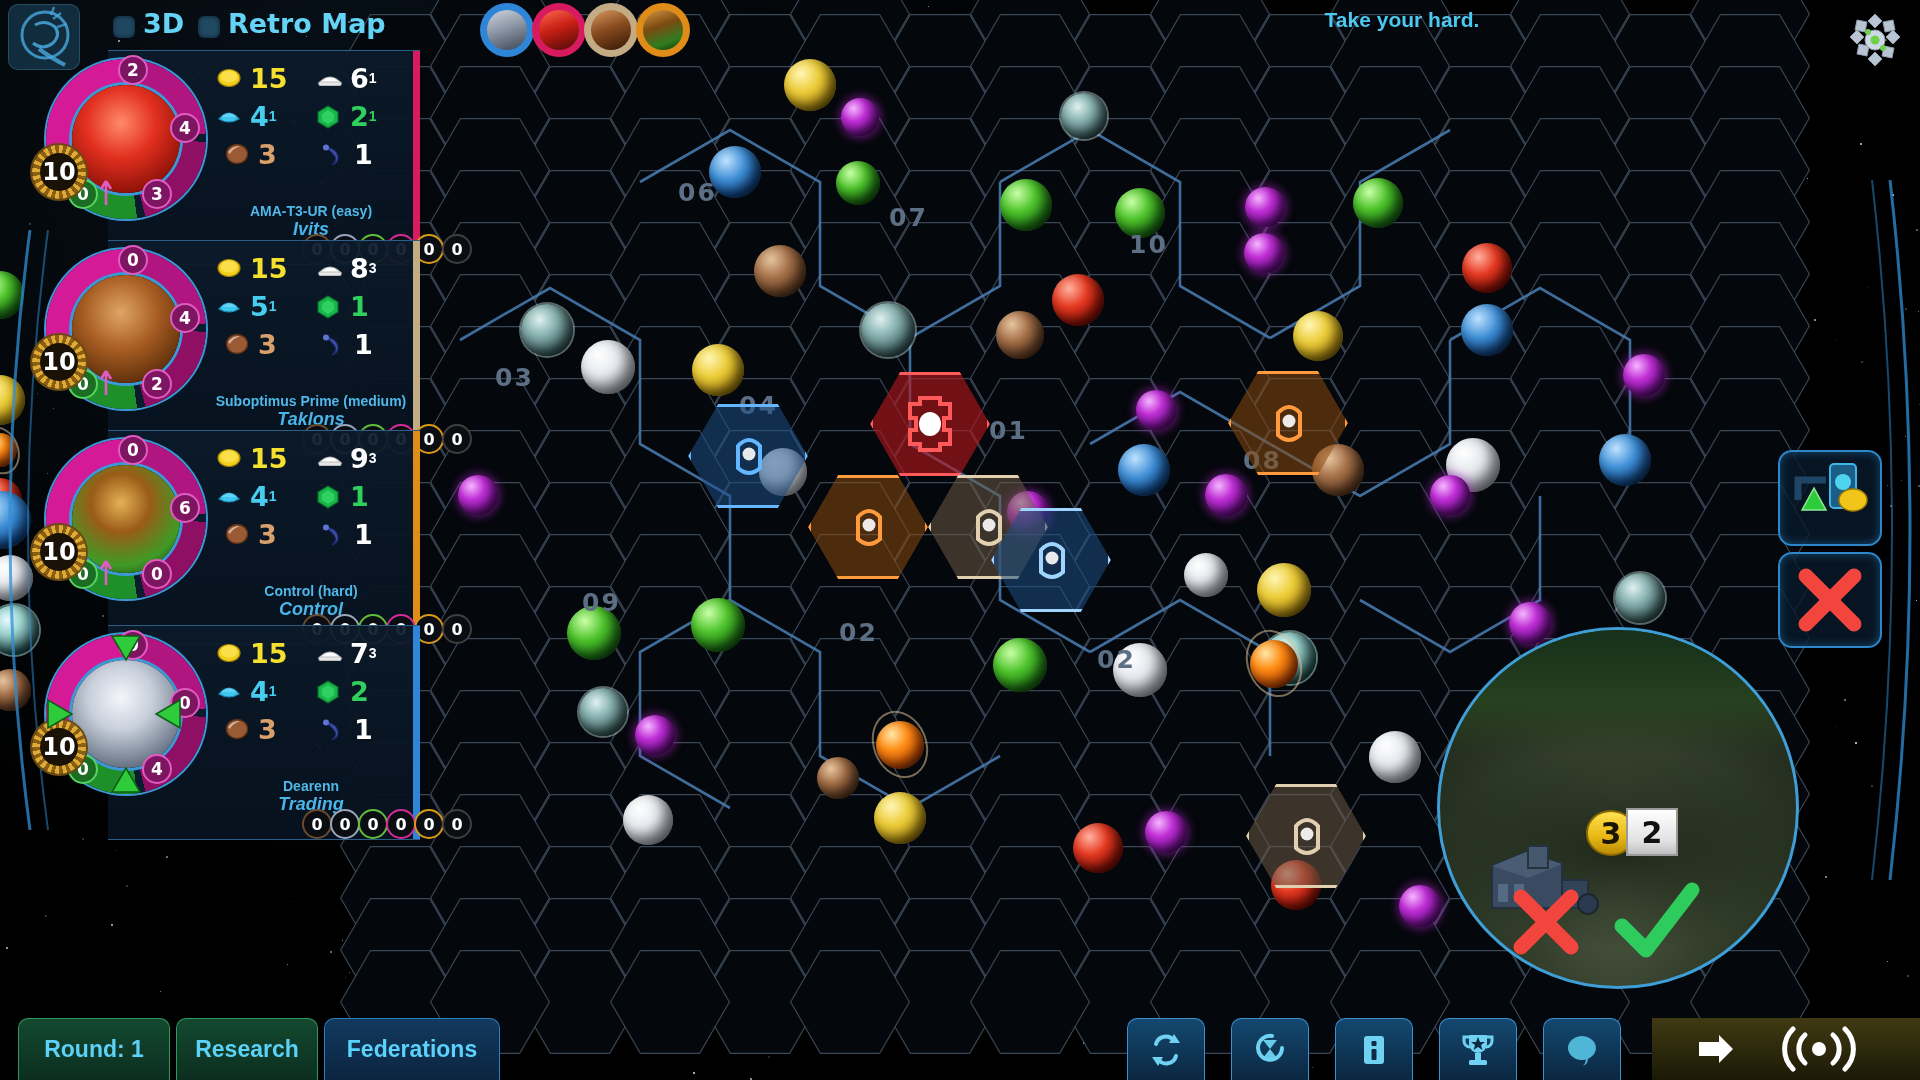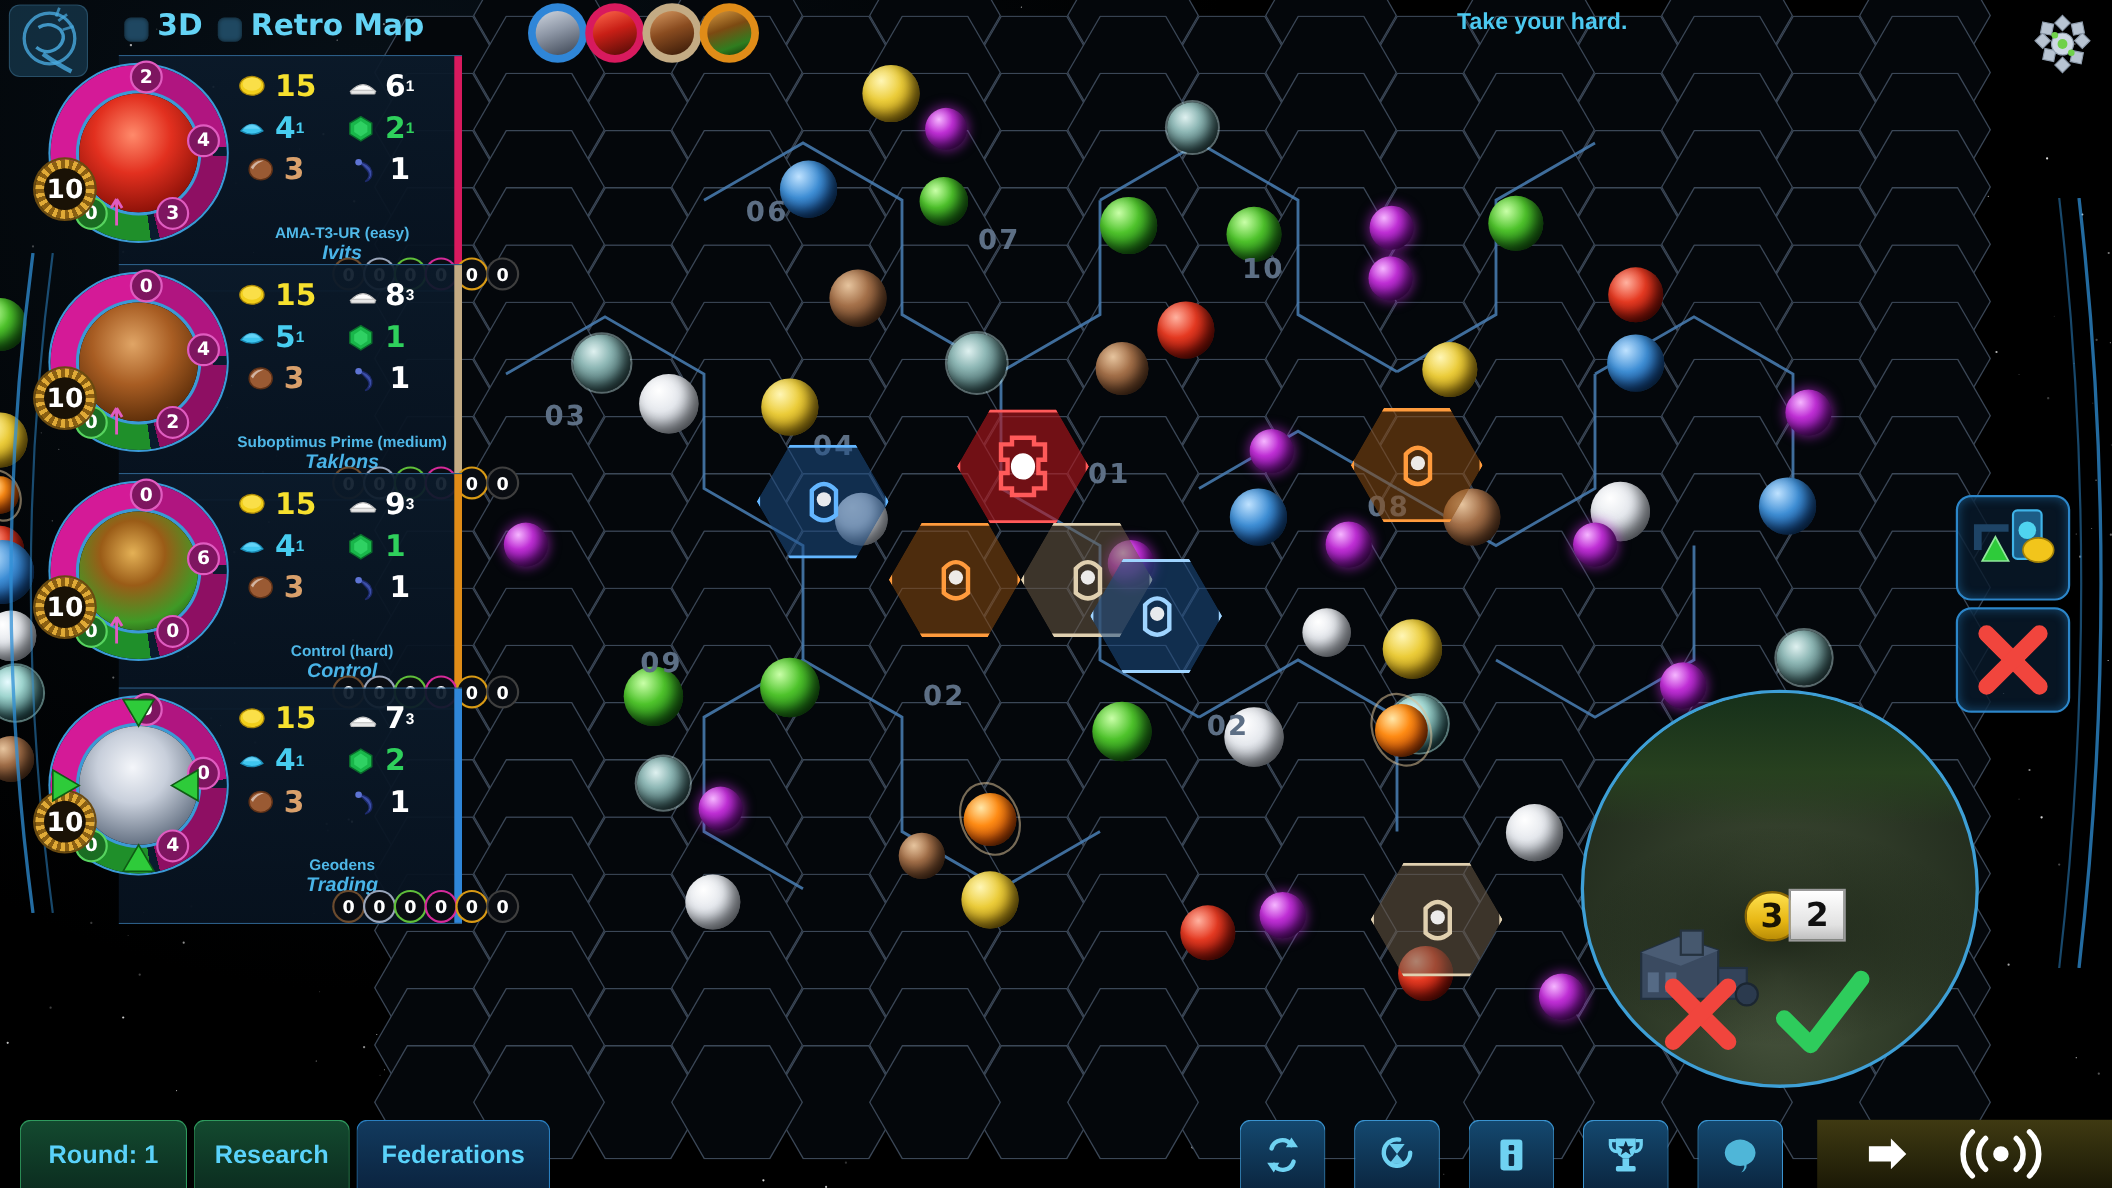--- a/index.html
+++ b/index.html
@@ -2171,21 +2171,21 @@
                 <svg width="24" height="24" viewBox="0 0 24 24">
                   <path d="M5 4 q11 1 13 9 q1 7 -6 9 q6 -5 2 -10 q-4 -5 -9 -8 z" fill="#3c4fa8" stroke="#1d2a6b" stroke-width="1.2"></path>
                   <circle cx="6" cy="4.5" r="3" fill="#5e74d4"></circle>
                 </svg>
               </span>
             <span class="rval" style="color:#ffffff">1</span>
           </div>
         </div>
       </div>
 
-      <div class="pname">Geodens</div>
+      <div class="pname">Dearenn</div>
       <div class="pfac">Trading</div>
 
       <div class="tokens">
         <div class="tok" style="box-shadow:0 0 0 2px #6b4b2e">0</div>
           <div class="tok" style="box-shadow:0 0 0 2px #9aa6bb">0</div>
           <div class="tok" style="box-shadow:0 0 0 2px #5fbf3a">0</div>
           <div class="tok" style="box-shadow:0 0 0 2px #d62a9a">0</div>
           <div class="tok" style="box-shadow:0 0 0 2px #d99a15">0</div>
           <div class="tok" style="box-shadow:0 0 0 2px #3f3f3f">0</div>
       </div>

